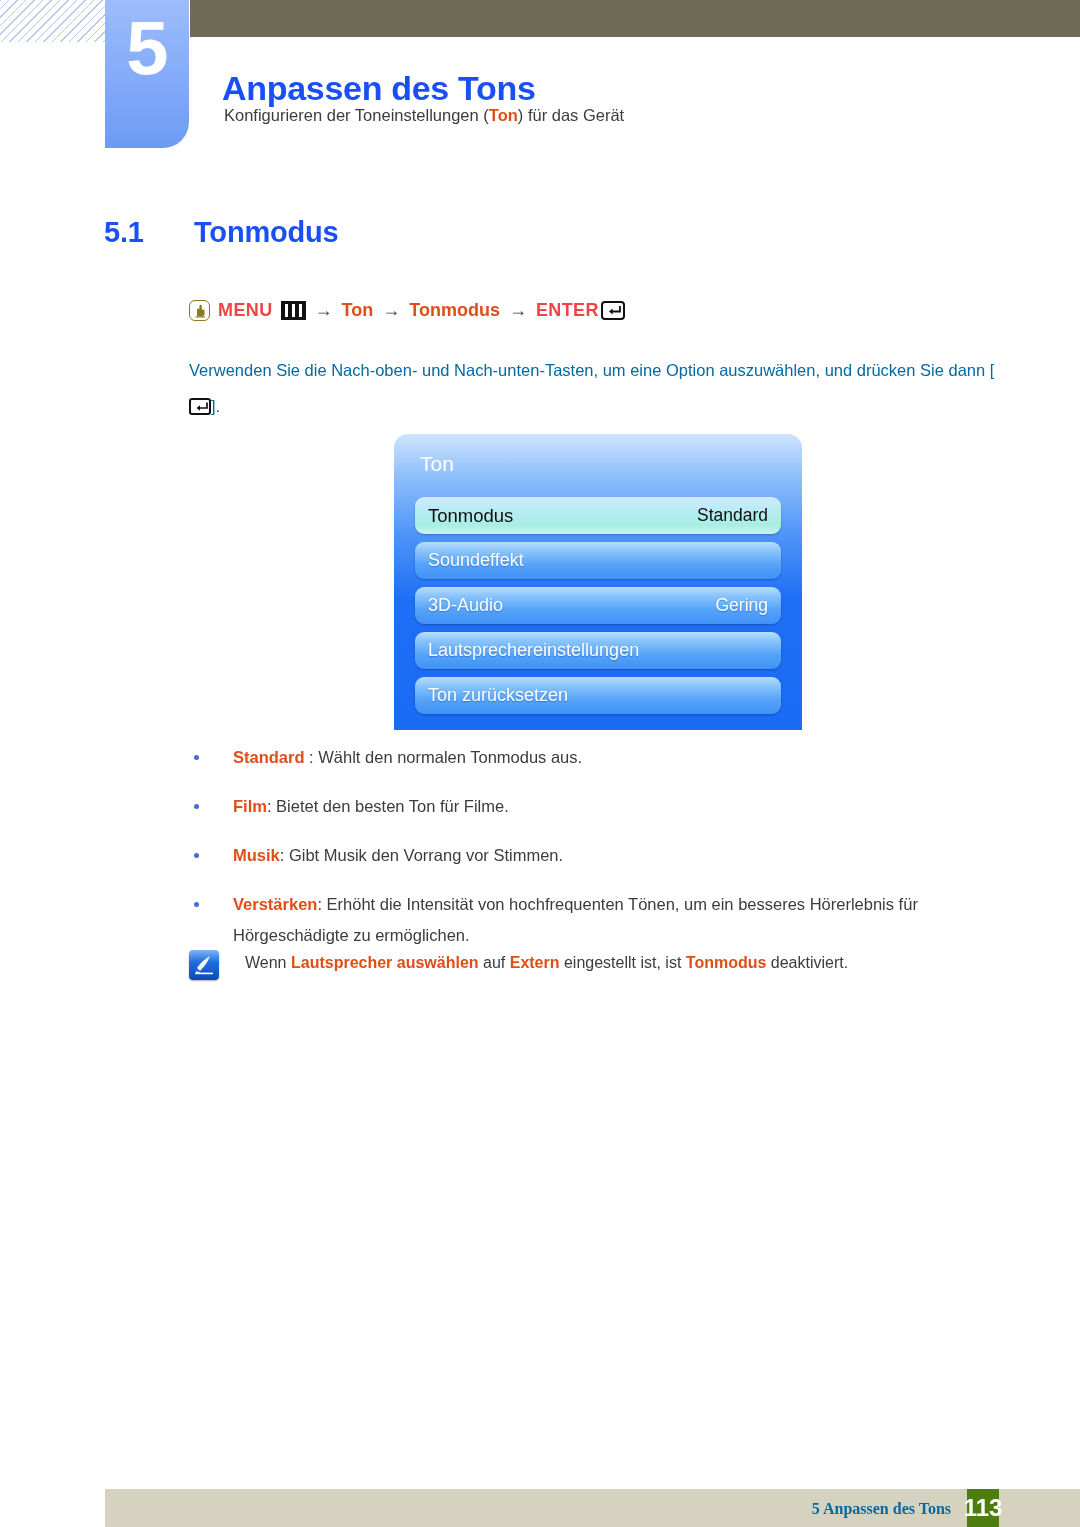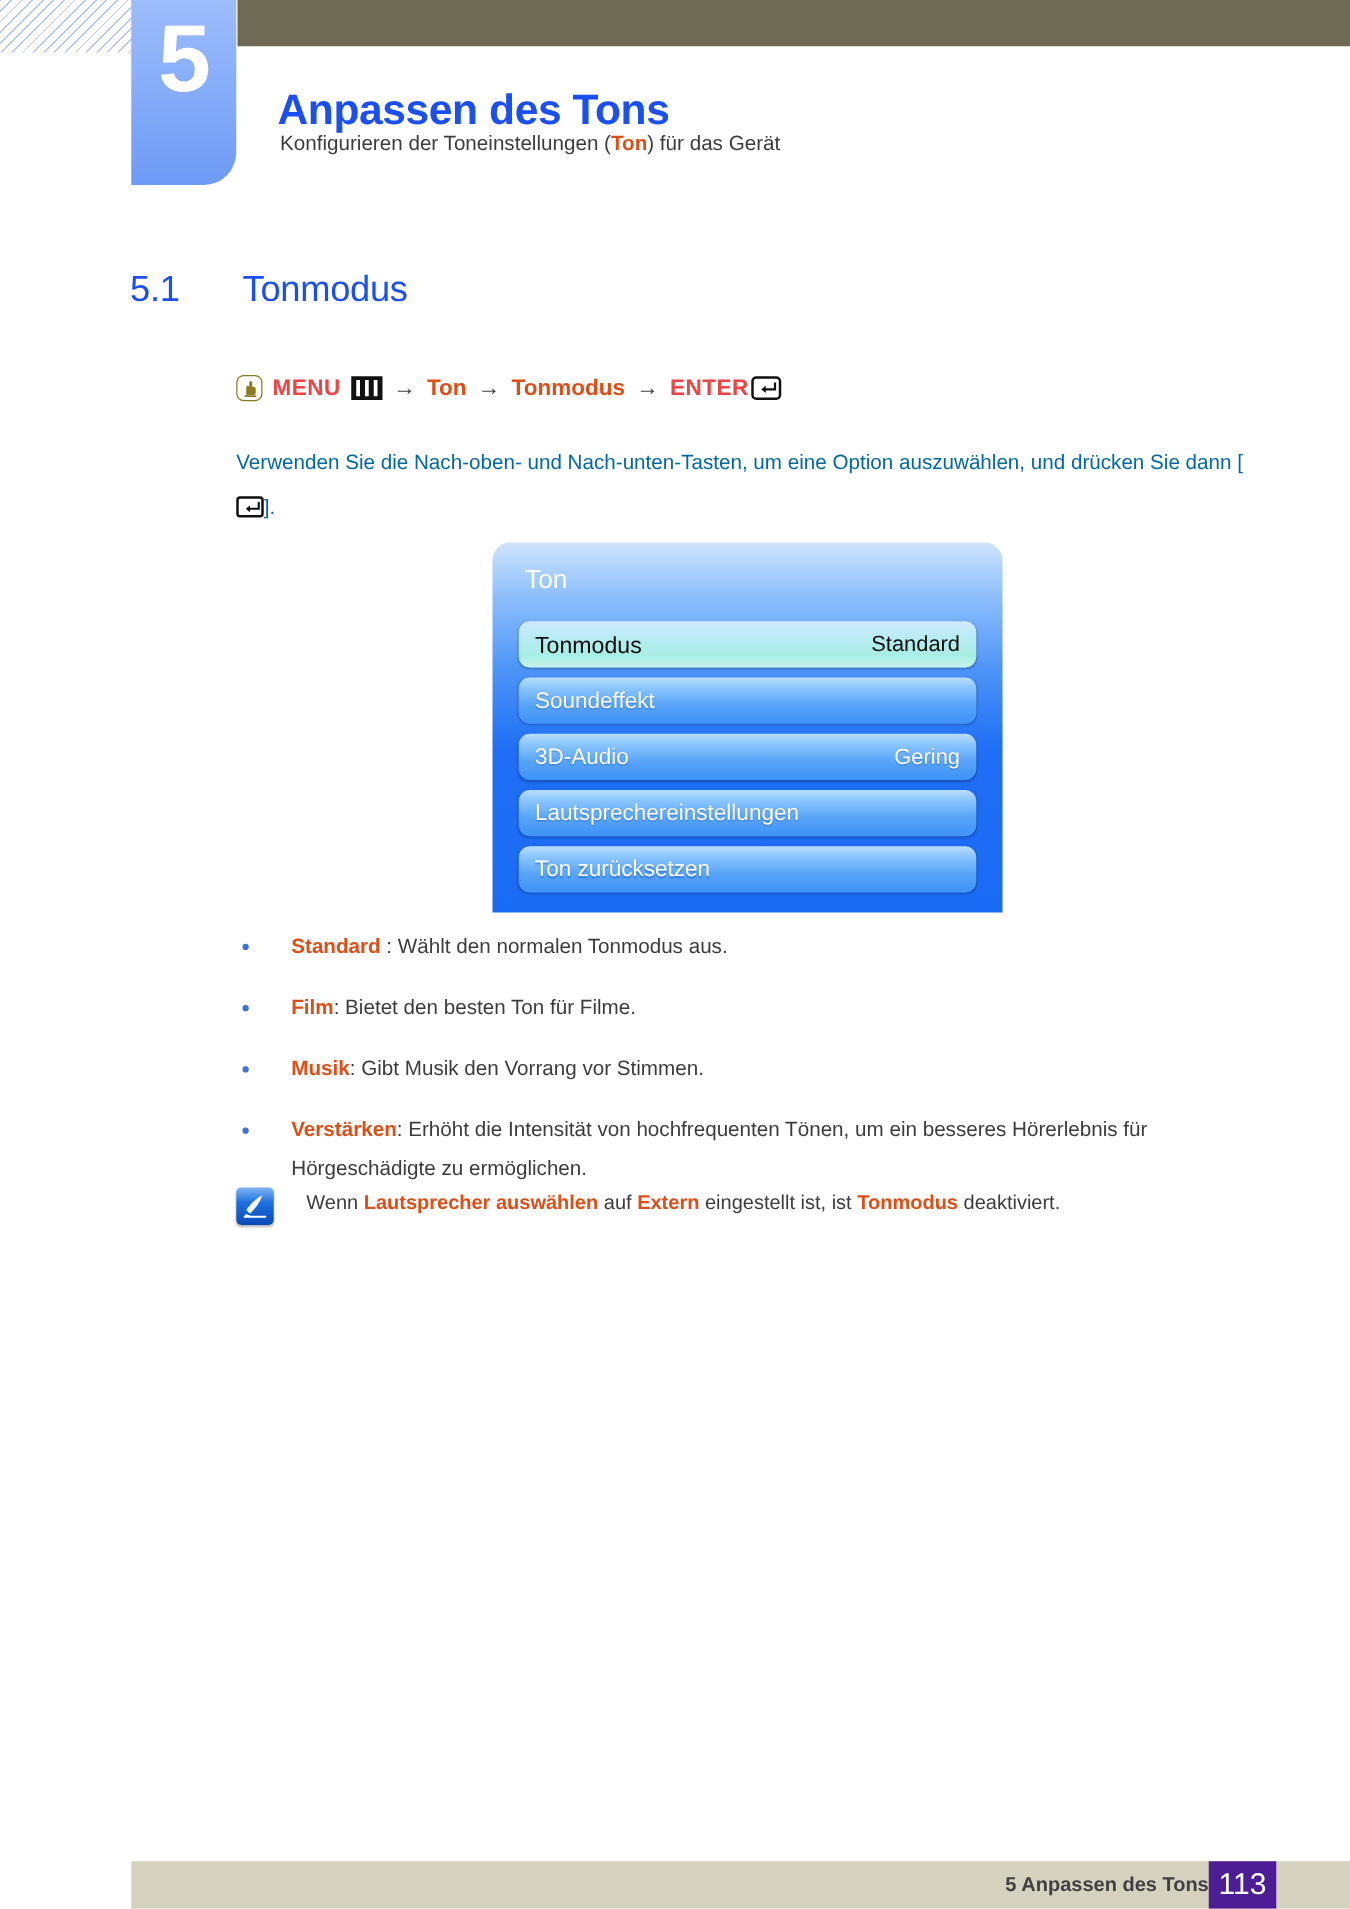--- a/index.html
+++ b/index.html
@@ -83,21 +83,21 @@
     color: #e04e17;
     font-weight: bold;
   }
 
   
   .section-head {
     position: absolute;
     left: 104px;
     top: 216px;
     font-size: 29px;
-    font-weight: normal;
+    font-weight: bold;
     color: #1a4ff5;
     letter-spacing: -0.2px;
   }
   .section-head .num { display: inline-block; width: 90px; }
 
   
   .menu-path {
     position: absolute;
     left: 189px;
     top: 300px;
@@ -284,36 +284,37 @@
   .footer-bar {
     position: absolute;
     left: 105px;
     top: 1489px;
     width: 975px;
     height: 38px;
     background: #d6d2c0;
   }
   .footer-text {
     position: absolute;
-    right: 113px;
+    right: 129px;
     top: 1500px;
     font-size: 16px;
     font-weight: bold;
-    color: #404040;
+    color: #0369a1;
+    font-family: Liberation Serif, serif;
   }
   .footer-page {
     position: absolute;
     left: 967px;
     top: 1489px;
-    width: 54px;
+    width: 32px;
     height: 38px;
-    background: #4c1d95;
+    background: #4d7c0f;
     color: #ffffff;
     font-size: 24px;
-    font-weight: normal;
+    font-weight: bold;
     display: flex;
     align-items: center;
     justify-content: center;
   }
 </style>
 </head>
 <body>
 
 <div class="hatch"></div>
 

